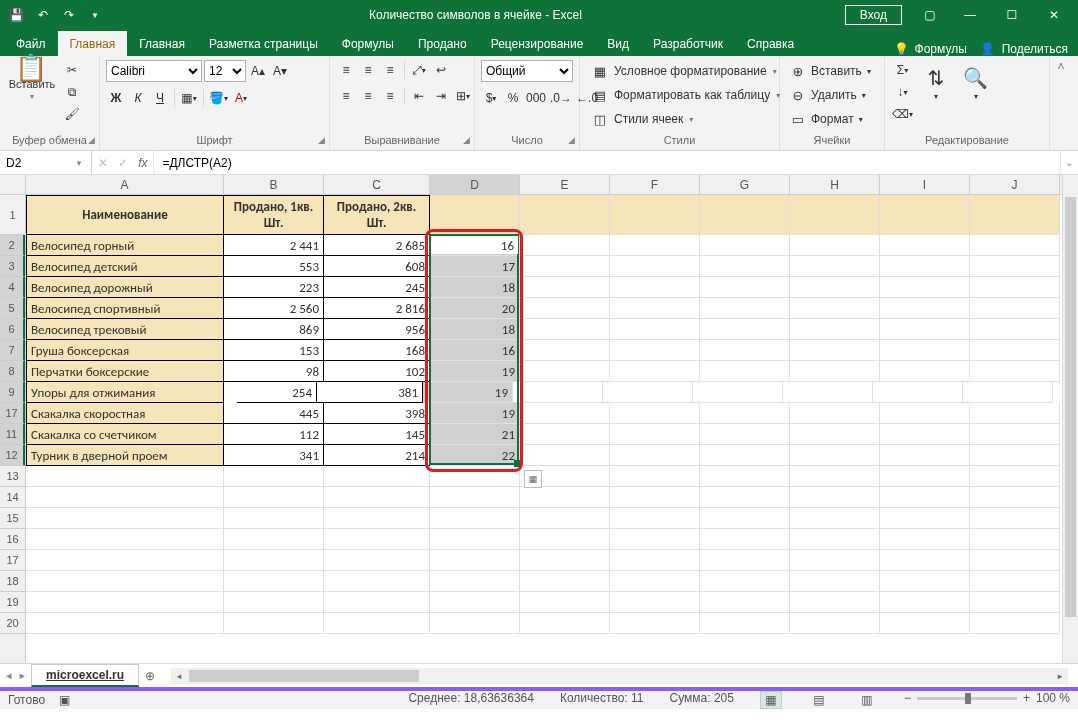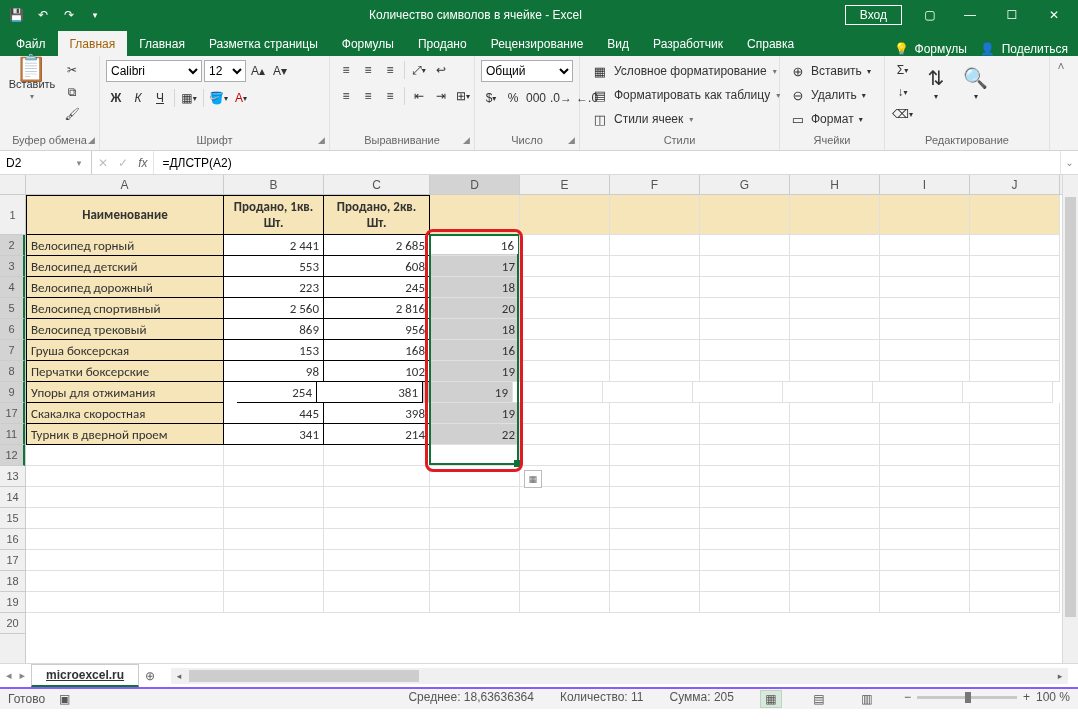--- a/index.html
+++ b/index.html
@@ -84,21 +84,21 @@
 .sheet-nav { display: flex; padding: 0 6px; gap: 8px; color: #888; }
 .sheet-nav span { cursor: pointer; font-size: 11px; }
 .sheet { padding: 3px 14px; border: 1px solid #ccc; border-bottom: 2px solid #0f7238; background: #fff; font-size: 12px; cursor: pointer; font-weight:700; text-decoration:underline; }
 .sheet-add { width: 22px; text-align: center; cursor: pointer; color: #666; }
 .hscroll { flex: 1; height: 16px; margin: 0 10px; background: #f0f0f0; position: relative; }
 .hscroll .lbtn,.hscroll .rbtn { position:absolute; width:16px; height:16px; top:0; display:flex; align-items:center; justify-content:center; font-size:9px; color:#666; cursor:pointer; }
 .hscroll .lbtn{left:0;} .hscroll .rbtn{right:0;}
 .hscroll .thumb{ position:absolute; left:18px; top:2px; bottom:2px; width:230px; background:#cdcdcd; }
 
 
-.statusbar { height: 22px; background: #f3f3f3; border-top: 2px solid #8b5cf6; display: flex; align-items: center; font-size: 12px; color: #555; padding: 0 8px; gap: 14px; }
+.statusbar { height: 22px; background: #f3f3f3; border-top: 4px solid #8b5cf6; display: flex; align-items: center; font-size: 12px; color: #555; padding: 0 8px; gap: 14px; }
 .statusbar .right { margin-left: auto; display: flex; align-items: flex-start; gap: 26px; }
 .view-btn { width: 22px; height: 18px; display: flex; align-items: center; justify-content: center; cursor: pointer; border:1px solid transparent; }
 .view-btn.active { background: #d9e8dd; border-color:#b9d6c1; }
 .zoom { display: flex; align-items: center; gap: 6px; }
 .zslider { width: 100px; height: 3px; background: #c9c9c9; position: relative; }
 .zslider .zthumb { position: absolute; left: 48px; top: -4px; width: 6px; height: 11px; background: #777; }
 </style>
 </head>
 <body>
 
@@ -465,20 +465,32 @@
         <div class="cell data-bc" style="width: 106px;">398</div>
         <div class="cell sel-cell" style="width: 90px;">19</div>
         <div class="cell" style="width: 90px;"></div>
         <div class="cell" style="width: 90px;"></div>
         <div class="cell" style="width: 90px;"></div>
         <div class="cell" style="width: 90px;"></div>
         <div class="cell" style="width: 90px;"></div>
         <div class="cell" style="width: 90px;"></div>
       </div>
       <div class="grid-row">
+        <div class="cell data-a" style="width: 198px;">Скакалка со счетчиком</div>
+        <div class="cell data-bc" style="width: 100px;">112</div>
+        <div class="cell data-bc" style="width: 106px;">145</div>
+        <div class="cell sel-cell" style="width: 90px;">21</div>
+        <div class="cell" style="width: 90px;"></div>
+        <div class="cell" style="width: 90px;"></div>
+        <div class="cell" style="width: 90px;"></div>
+        <div class="cell" style="width: 90px;"></div>
+        <div class="cell" style="width: 90px;"></div>
+        <div class="cell" style="width: 90px;"></div>
+      </div>
+      <div class="grid-row">
         <div class="cell data-a" style="width: 198px;">Турник в дверной проем</div>
         <div class="cell data-bc" style="width: 100px;">341</div>
         <div class="cell data-bc" style="width: 106px;">214</div>
         <div class="cell sel-cell" style="width: 90px;">22</div>
         <div class="cell" style="width: 90px;"></div>
         <div class="cell" style="width: 90px;"></div>
         <div class="cell" style="width: 90px;"></div>
         <div class="cell" style="width: 90px;"></div>
         <div class="cell" style="width: 90px;"></div>
         <div class="cell" style="width: 90px;"></div>

